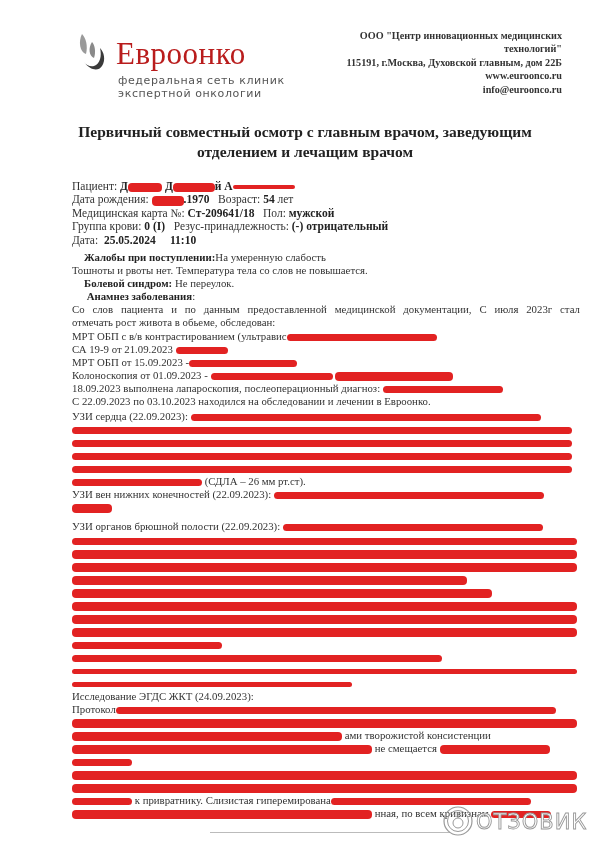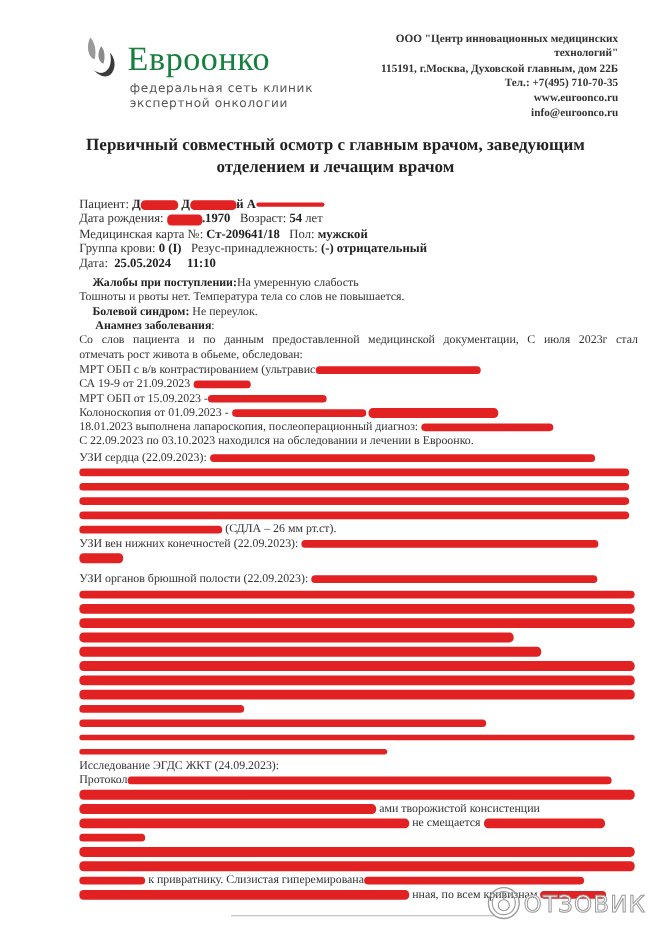--- a/index.html
+++ b/index.html
@@ -1,19 +1,19 @@
 <!DOCTYPE html>
 <html><head>
 <meta charset="utf-8">
 <style>
   html,body{margin:0;padding:0;background:#fff;}
   body{width:600px;height:848px;position:relative;overflow:hidden;font-family:"Liberation Serif",serif;color:#222;}
   .logo{position:absolute;left:76px;top:28px;width:240px;height:70px;}
   .logo-icon{position:absolute;left:0;top:2px;width:40px;height:48px;}
-  .logo-name{position:absolute;left:40px;top:8px;font-size:31px;color:#15803d;letter-spacing:0.5px;font-family:"Liberation Serif",serif;}
+  .logo-name{position:absolute;left:40px;top:8px;font-size:31px;color:#b91c1c;letter-spacing:0.5px;font-family:"Liberation Serif",serif;}
   .logo-sub{position:absolute;left:42px;top:46px;font-size:11px;line-height:13px;color:#555;font-family:"DejaVu Sans",sans-serif;letter-spacing:0.6px;}
   .org{position:absolute;right:38px;top:29px;width:300px;text-align:right;font-size:10.2px;line-height:13.4px;font-weight:bold;color:#333;}
   .title{position:absolute;left:60px;top:122px;width:490px;text-align:center;font-size:15.5px;line-height:20px;font-weight:bold;color:#222;}
   .info{position:absolute;left:72px;top:180px;font-size:11.5px;line-height:13.4px;color:#333;}
   .info b{color:#222;}
   .body{position:absolute;left:72px;top:251px;width:508px;font-size:10.8px;line-height:13.1px;color:#333;}
   .body .row{white-space:nowrap;overflow:hidden;}
   .body .just{text-align:justify;text-align-last:justify;white-space:normal;}
   .body b{color:#222;margin-left:12px;}
   .red{display:inline-block;background:#e01616;height:7px;border-radius:4px;vertical-align:middle;opacity:0.95;}
@@ -33,21 +33,20 @@
   <div class="logo-sub">
     <div>федеральная сеть клиник</div>
     <div>экспертной онкологии</div>
   </div>
 </div>
 
 <div class="org">
   <div>ООО "Центр инновационных медицинских</div>
   <div>технологий"</div>
   <div>115191, г.Москва, Духовской главным, дом 22Б</div>
-  <div>Тел.: +7(495) 710-70-35</div>
   <div>www.euroonco.ru</div>
   <div>info@euroonco.ru</div>
 </div>
 
 <div class="title">
   <div>Первичный совместный осмотр с главным врачом, заведующим</div>
   <div>отделением и лечащим врачом</div>
 </div>
 
 <div class="info">
@@ -93,21 +92,21 @@
   </div>
   <div class="row">
     &nbsp;<b>Анамнез заболевания</b><span>:</span>
   </div>
   <div class="just">Со слов пациента и по данным предоставленной медицинской документации, С июля 2023г стал</div>
   <div class="row">отмечать рост живота в обьеме, обследован:</div>
   <div class="row"><span>МРТ ОБП с в/в контрастированием (ультравис</span><span class="red" style="width:150px;"></span></div>
   <div class="row"><span>СА 19-9 от 21.09.2023</span> <span class="red" style="width:52px;"></span></div>
   <div class="row"><span>МРТ ОБП от 15.09.2023 -</span><span class="red" style="width:108px;"></span></div>
   <div class="row"><span>Колоноскопия от 01.09.2023 -</span> <span class="red" style="width:122px;"></span> <span class="red" style="width:118px;height:9px;"></span></div>
-  <div class="row"><span>18.01.2023 выполнена лапароскопия, послеоперационный диагноз:</span> <span class="red" style="width:120px;"></span></div>
+  <div class="row"><span>18.09.2023 выполнена лапароскопия, послеоперационный диагноз:</span> <span class="red" style="width:120px;"></span></div>
   <div class="row">С 22.09.2023 по 03.10.2023 находился на обследовании и лечении в Евроонко.</div>
   <div class="row" style="margin-top:2px;"><span>УЗИ сердца (22.09.2023):</span> <span class="red" style="width:350px;"></span></div>
   <div class="row" style="height:13px;"><span class="red" style="width:500px;"></span></div>
   <div class="row" style="height:13px;"><span class="red" style="width:500px;"></span></div>
   <div class="row" style="height:13px;"><span class="red" style="width:500px;"></span></div>
   <div class="row" style="height:13px;"><span class="red" style="width:500px;"></span></div>
   <div class="row"><span class="red" style="width:130px;"></span> <span>(СДЛА – 26 мм рт.ст).</span></div>
   <div class="row"><span>УЗИ вен нижних конечностей (22.09.2023):</span> <span class="red" style="width:270px;"></span></div>
   <div class="row" style="height:13px;"><span class="red" style="width:40px;height:9px;"></span></div>
   <div class="row" style="margin-top:6px;"><span>УЗИ органов брюшной полости (22.09.2023):</span> <span class="red" style="width:260px;"></span></div>

